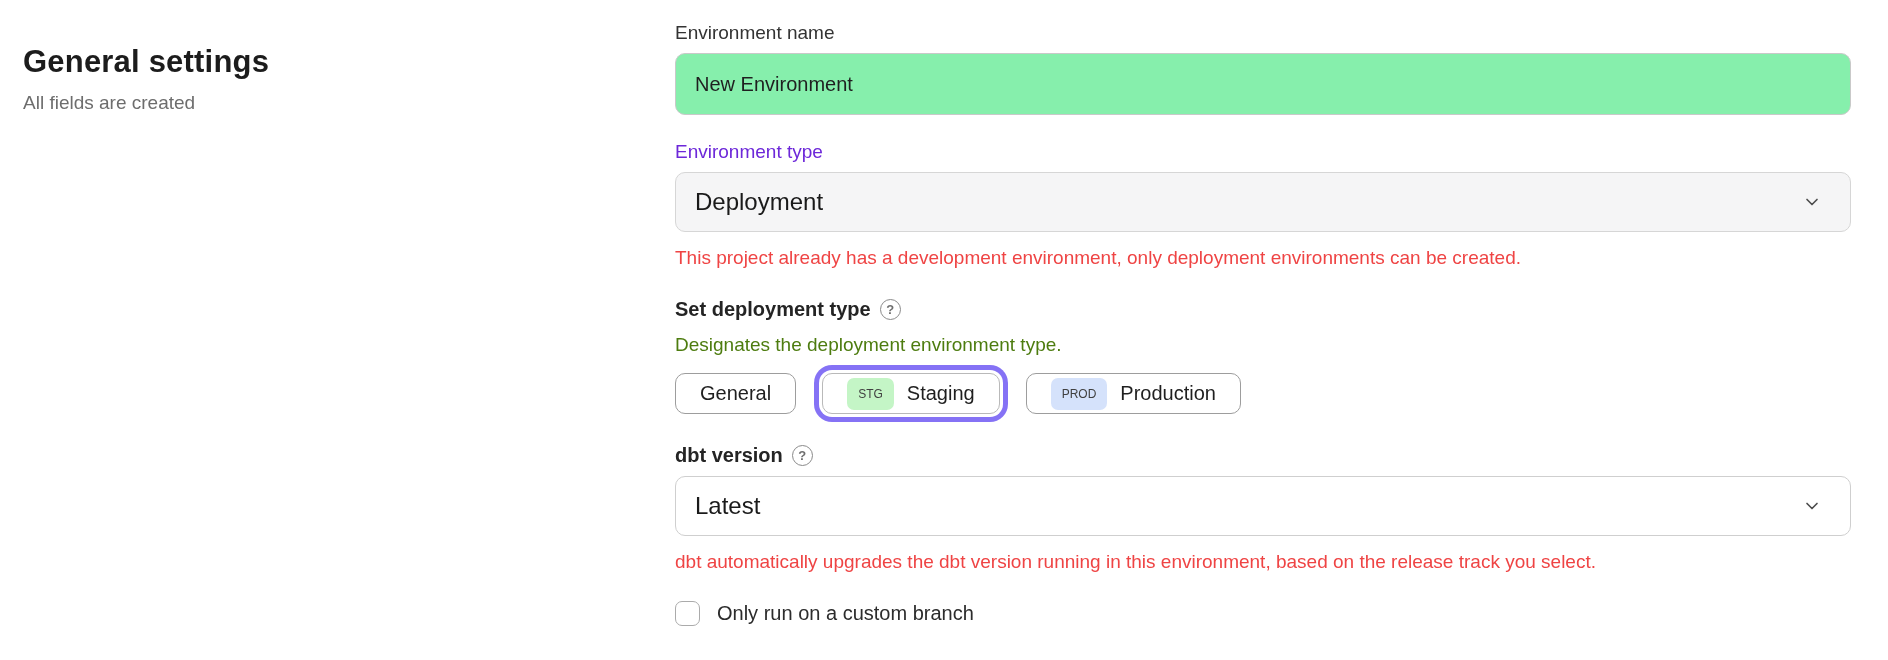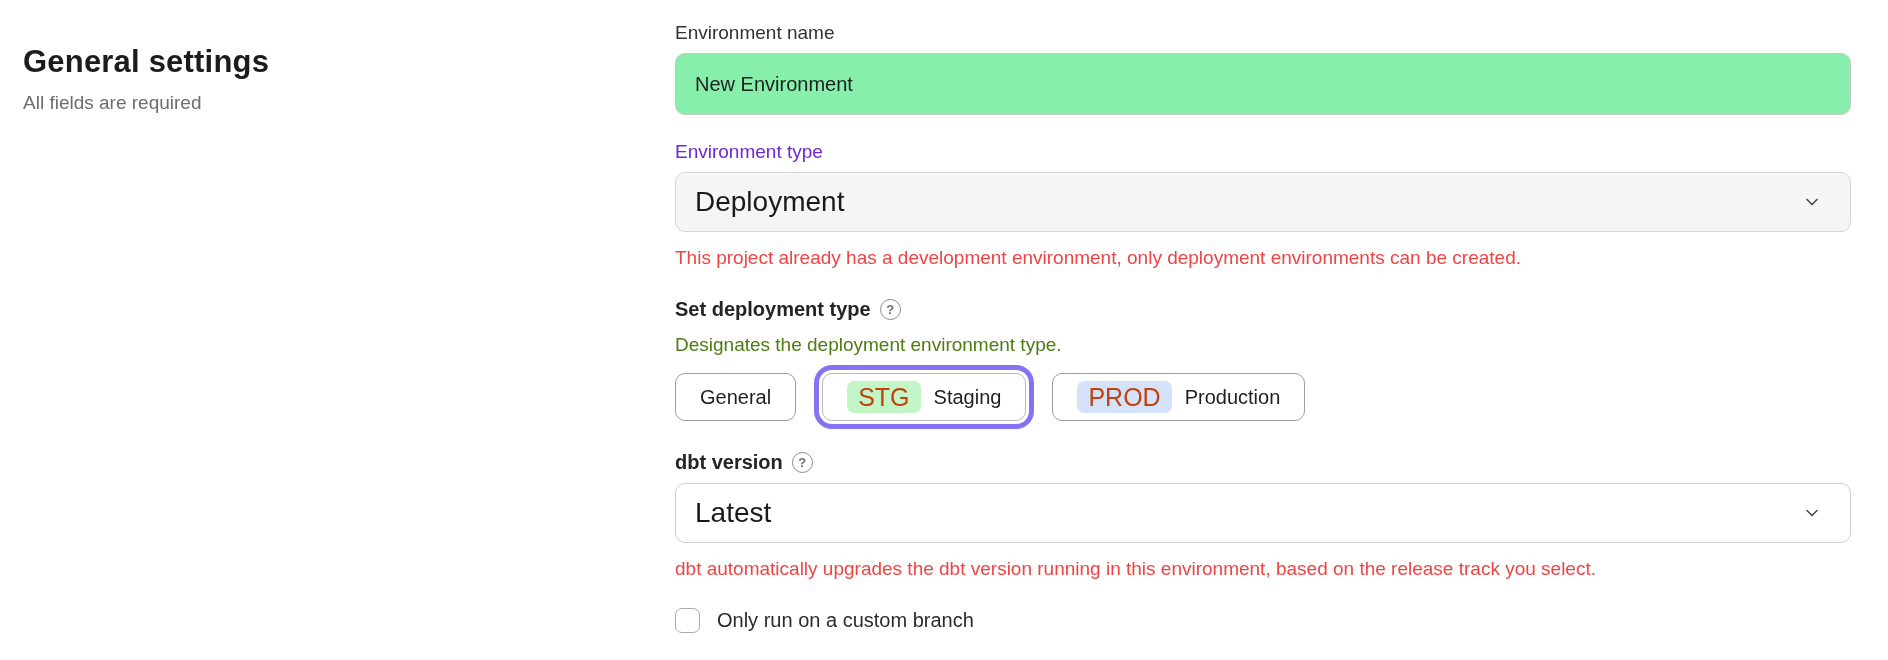--- a/index.html
+++ b/index.html
@@ -28,75 +28,75 @@
     padding: 0 19px; font-size: 20px; color: #1f1f1f;
     font-family: "Liberation Sans", sans-serif;
     background: #86efac; outline: none; display: block;
   }
 
   .select {
     margin-top: 9px; width: 100%; height: 60px;
     border: 1.5px solid #cfcfcf; border-radius: 10px;
     padding: 0 28px 0 19px;
     display: flex; align-items: center; justify-content: space-between;
-    font-size: 28px; color: #1a1a1a; background: #ffffff;
+    font-size: 24px; color: #1a1a1a; background: #ffffff;
     cursor: pointer;
   }
   .select.disabled { background: #f5f5f6; border-color: #d6d6d6; cursor: default; }
   .chevron { width: 20px; height: 20px; display: inline-flex; }
   .chevron svg { width: 20px; height: 20px; stroke: #4c4c4c; }
 
   .helper { margin-top: 13px; font-size: 19px; color: #ef4444; line-height: 26px; }
 
   .section-title-row { margin-top: 27px; display: flex; align-items: center; }
   .section-title { font-size: 20px; font-weight: 700; color: #242424; }
   .help-icon {
     margin-left: 9px; width: 21px; height: 21px; border-radius: 50%;
     border: 1.5px solid #8a8a8a; color: #6f6f6f;
     display: inline-flex; align-items: center; justify-content: center;
     font-size: 13px; font-weight: 700; cursor: pointer; flex: 0 0 auto;
   }
   .section-desc { margin-top: 11px; font-size: 19px; color: #4d7c0f; line-height: 26px; }
 
   .type-buttons { margin-top: 15px; display: flex; gap: 18px; align-items: center; }
   .type-btn {
-    height: 48px; border: 1.5px solid #9d9d9d; border-radius: 10px;
+    height: 41px; border: 1.5px solid #9d9d9d; border-radius: 10px;
     background: #ffffff; padding: 0 24px;
     display: inline-flex; align-items: center; gap: 13px;
     font-size: 20px; color: #1f1f1f; font-weight: 500;
     font-family: "Liberation Sans", sans-serif; cursor: pointer;
   }
   .type-btn.selected {
     border-color: #b9b9b9;
     box-shadow: 0 0 0 3px #ffffff, 0 0 0 8px #8572f5;
     margin: 0 8px;
   }
   .badge {
     border-radius: 7px; padding: 5px 11px;
-    font-size: 25px; font-weight: 500; color: #c2410c; line-height: 22px;
+    font-size: 12px; font-weight: 500; color: #404040; line-height: 22px;
   }
   .badge.stg  { background: #c4f5c6; }
   .badge.prod { background: #d5e2fb; }
 
   .checkbox-row { margin-top: 26px; display: flex; align-items: center; gap: 17px; }
   .checkbox {
     width: 25px; height: 25px; border: 1.5px solid #ababab;
     border-radius: 7px; background: #ffffff; cursor: pointer; flex: 0 0 auto;
   }
   .checkbox-label { font-size: 20px; font-weight: 400; color: #2c2c2c; cursor: pointer; }
 
   .mt-26 { margin-top: 26px; }
   .mt-30 { margin-top: 30px; }
 </style>
 </head>
 <body>
 
 <div class="intro">
   <h1>General settings</h1>
-  <div class="sub">All fields are required</div>
+  <div class="sub">All fields are created</div>
 </div>
 
 <div class="form-col">
 
   <div class="field-label">Environment name</div>
   <input class="text-input" type="text" value="New Environment" style="">
 
   <div class="field-label disabled mt-26">Environment type</div>
   <div class="select disabled">
     <span>Deployment</span>

